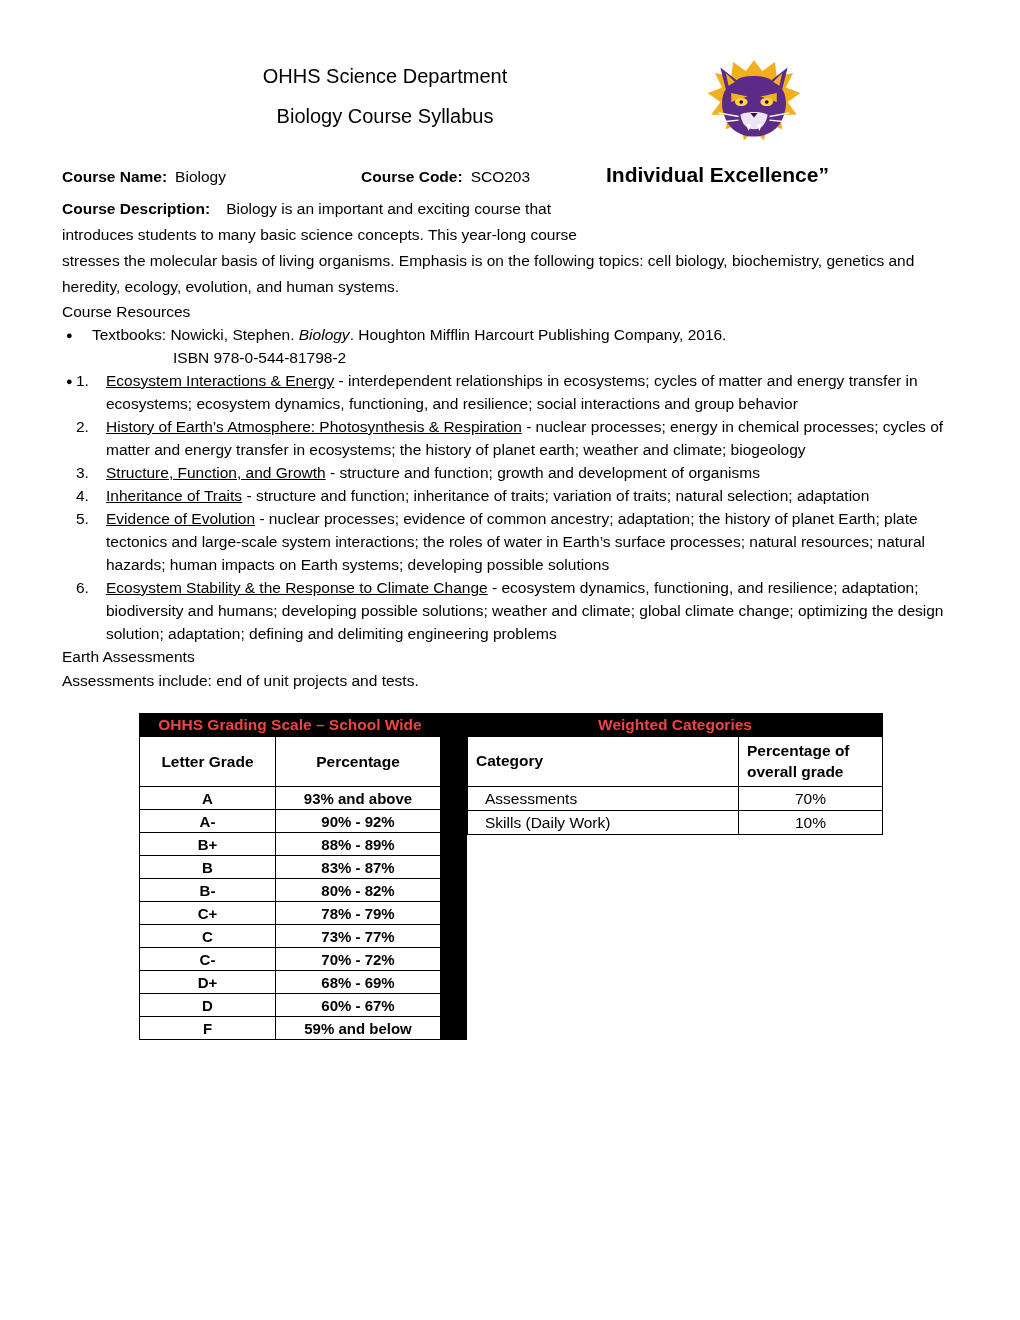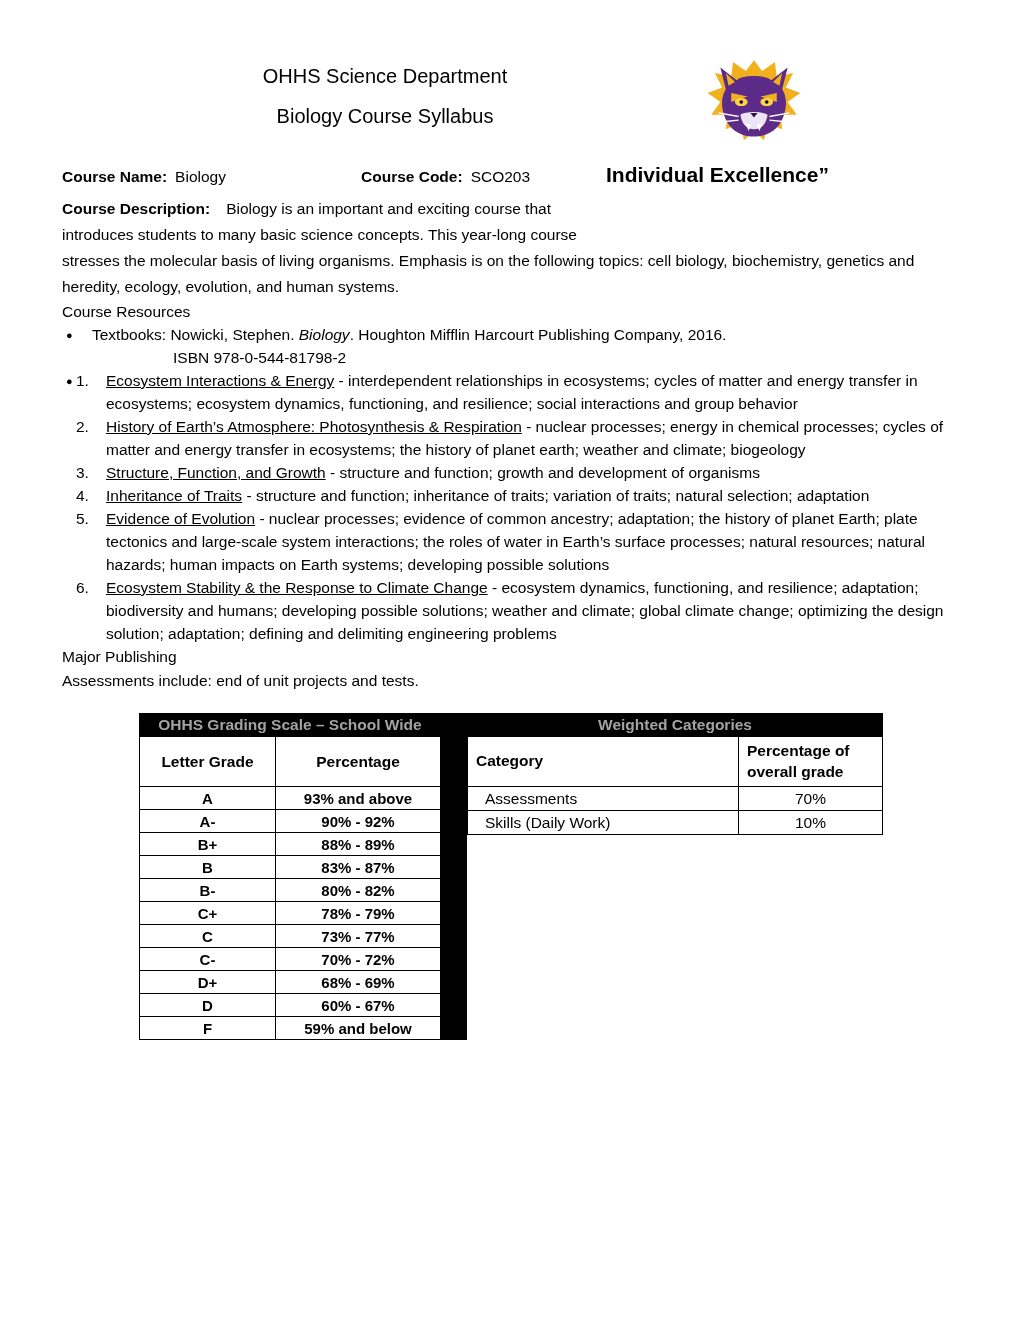--- a/index.html
+++ b/index.html
@@ -49,21 +49,21 @@
   .unit-item { position: relative; padding-left: 44px; line-height: 23px; }
   .unit-item .num { position: absolute; left: 14px; top: 0; }
   .unit-title { text-decoration: underline; }
 
   
   .tables { display: flex; align-items: flex-start; margin-left: 77px; margin-top: 20px; }
   .divider { width: 26px; background: #000; align-self: stretch; }
   table.tbl { border-collapse: collapse; }
   .tbl td { border: 1px solid #000; vertical-align: middle; }
   .tbl .bar {
-    background: #000; color: #a3a3a3; font-weight: bold;
+    background: #000; color: #ef4444; font-weight: bold;
     text-align: center; height: 23px; font-size: 15.5px;
   }
   
   .lt .c1 { width: 136px; }
   .lt .c2 { width: 165px; }
   .lt .colhead td { height: 50px; font-weight: bold; text-align: center; font-size: 15.5px; }
   .lt .grade td { height: 23px; text-align: center; font-weight: bold; font-size: 15px; }
   
   .rt .rc1 { width: 271px; }
   .rt .rc2 { width: 144px; }
@@ -123,21 +123,21 @@
   <div class="sub-line">ISBN 978-0-544-81798-2</div>
   <div class="bullet-item"><span class="bullet">●</span></div>
 
   <div class="unit-item"><span class="num">1.</span><span class="unit-title">Ecosystem Interactions &amp; Energy</span><span> - interdependent relationships in ecosystems; cycles of matter and energy transfer in ecosystems; ecosystem dynamics, functioning, and resilience; social interactions and group behavior</span></div>
   <div class="unit-item"><span class="num">2.</span><span class="unit-title">History of Earth’s Atmosphere: Photosynthesis &amp; Respiration</span><span> - nuclear processes; energy in chemical processes; cycles of matter and energy transfer in ecosystems; the history of planet earth; weather and climate; biogeology</span></div>
   <div class="unit-item"><span class="num">3.</span><span class="unit-title">Structure, Function, and Growth</span><span> - structure and function; growth and development of organisms</span></div>
   <div class="unit-item"><span class="num">4.</span><span class="unit-title">Inheritance of Traits</span><span> - structure and function; inheritance of traits; variation of traits; natural selection; adaptation</span></div>
   <div class="unit-item"><span class="num">5.</span><span class="unit-title">Evidence of Evolution</span><span> - nuclear processes; evidence of common ancestry; adaptation; the history of planet Earth; plate tectonics and large-scale system interactions; the roles of water in Earth’s surface processes; natural resources; natural hazards; human impacts on Earth systems; developing possible solutions</span></div>
   <div class="unit-item"><span class="num">6.</span><span class="unit-title">Ecosystem Stability &amp; the Response to Climate Change</span><span> - ecosystem dynamics, functioning, and resilience; adaptation; biodiversity and humans; developing possible solutions; weather and climate; global climate change; optimizing the design solution; adaptation; defining and delimiting engineering problems</span></div>
 
-  <div class="sec-head">Major Publishing</div>
+  <div class="sec-head">Earth Assessments</div>
   <div style="line-height:25px;">Assessments include: end of unit projects and tests.</div>
 
   <div class="tables">
 
     <table class="tbl lt">
       <tbody>
           <tr>
             <td class="bar" colspan="2">OHHS Grading Scale – School Wide</td>
           </tr>
       <tr class="colhead">

